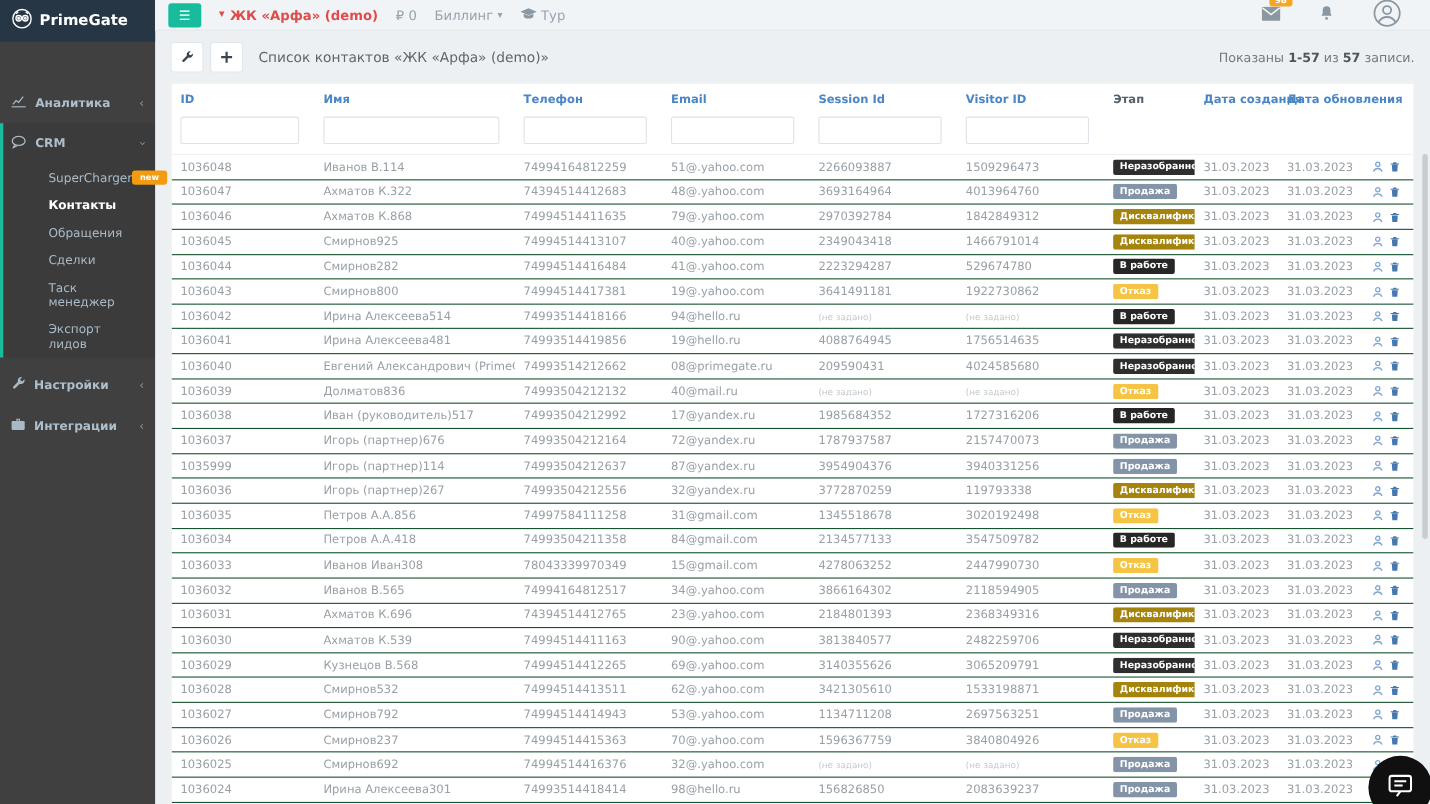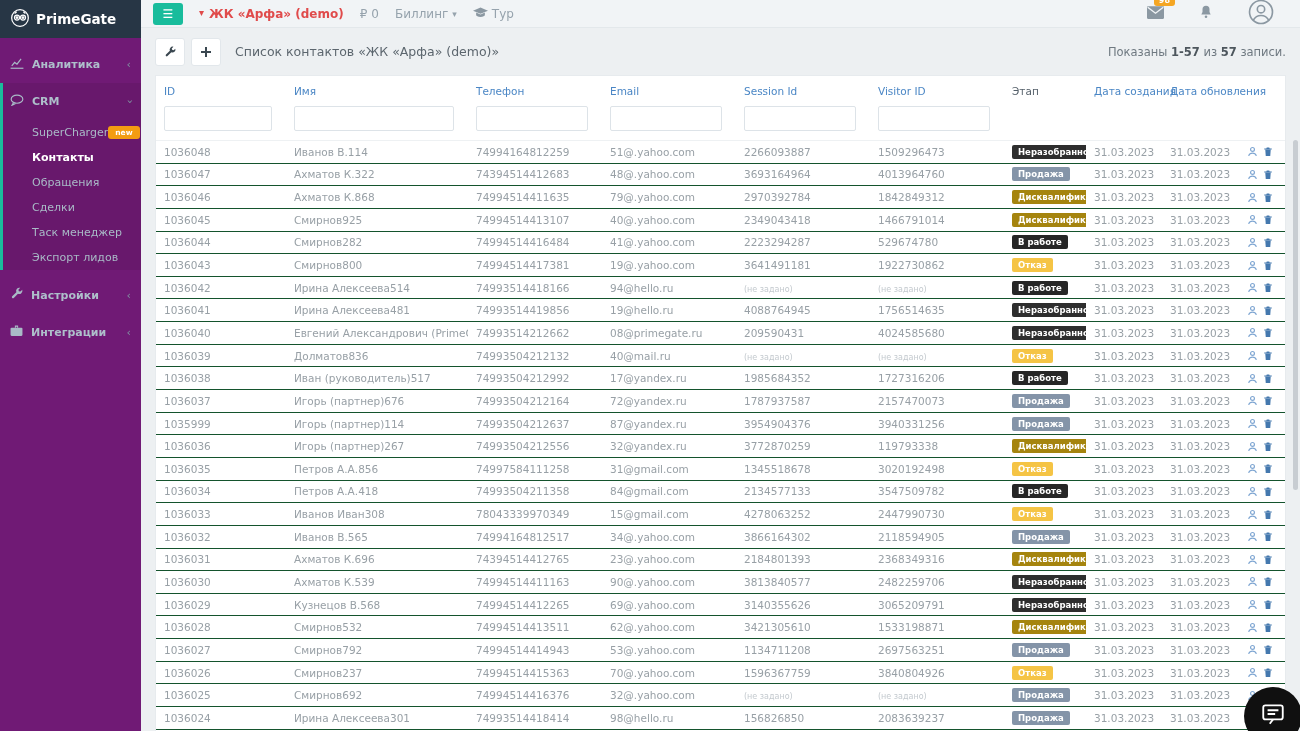--- a/index.html
+++ b/index.html
@@ -1,29 +1,29 @@
 <!DOCTYPE html>
 <html><head>
 <meta charset="utf-8">
 <style>
   * { box-sizing: border-box; margin: 0; padding: 0; }
   html,body { width:1300px; height:731px; overflow:hidden; }
   body { font-family:"DejaVu Sans","Liberation Sans",sans-serif; background:#edf0f2; }
   .app { position:relative; width:1300px; height:731px; display:flex; overflow:hidden; }
 
   
-  .sidebar { width:141px; flex-shrink:0; background:#701a75; color:#a9bac7; display:flex; flex-direction:column; }
+  .sidebar { width:141px; flex-shrink:0; background:#404040; color:#a9bac7; display:flex; flex-direction:column;gap:29px; }
   .logo { height:38px; background:#273645; display:flex; align-items:center; gap:6px; padding-left:10px; color:#fff; font-size:13.5px; font-weight:bold; }
   .nav { padding-top:8px; }
   .nav-item { display:flex; align-items:center; gap:8px; padding:11px 10px; font-size:11px; font-weight:bold; color:#aebfcb; cursor:pointer; }
   .nav-item .chev { margin-left:auto; font-size:11px; color:#7f93a1; font-weight:normal; }
   .chev-down { display:inline-block; transform:rotate(-90deg); }
   .nav-group { border-left:3px solid #1abc9c; background:rgba(0,0,0,.07); margin-bottom:6px; }
   .nav-group .nav-item { padding-left:7px; }
-  .sub-item { display:flex; align-items:center; padding:6px 12px 6px 29px; font-size:11px; color:#a9bac7; cursor:pointer; }
+  .sub-item { display:flex; align-items:center; padding:6px 12px 6px 29px; font-size:11px; color:#a9bac7; cursor:pointer;margin-left:12px; }
   .sub-item.active { color:#fff; font-weight:bold; }
   .badge-new { background:#f39c12; color:#fff; font-size:7.5px; font-weight:bold; padding:2px 7px; border-radius:3px; margin-left:auto; }
 
   
   .main { flex:1; display:flex; flex-direction:column; height:731px; overflow:hidden; }
   .topbar { height:28px; background:#f1f4f6; border-bottom:1px solid #e3e8eb; display:flex; align-items:center; gap:16px; padding:0 12px; flex-shrink:0; }
   .menu-btn { width:30px; height:22px; background:#18bc9c; border:none; border-radius:3px; color:#fff; font-size:12px; line-height:1; display:flex; align-items:center; justify-content:center; cursor:pointer; }
   .project { display:flex; align-items:center; gap:5px; color:#e04b4b; font-weight:bold; font-size:12px; cursor:pointer; }
   .project .pchev { font-size:10px; transform:translateY(-1px); }
   .top-muted { color:#96a3ad; font-size:12px; display:flex; align-items:center; gap:4px; cursor:pointer; }
@@ -34,21 +34,21 @@
   .toolbar { height:47px; display:flex; align-items:center; gap:6px; padding:0 14px; flex-shrink:0; }
   .tool-btn { width:30px; height:28px; background:#fff; border:1px solid #e2e7eb; border-radius:3px; display:flex; align-items:center; justify-content:center; cursor:pointer; color:#3a4750; font-size:14px; font-weight:bold; }
   .toolbar-title { margin-left:8px; font-size:12.5px; color:#5c666e; }
   .results { margin-left:auto; font-size:11.5px; color:#6f7981; }
   .results b { color:#4d565d; }
 
   
   .card { margin:0 14px; background:#fff; border:1px solid #e7ebee; border-bottom:none; flex:1; overflow:hidden; }
   .trow { display:grid; grid-template-columns:130px 182px 134px 134px 134px 134px 82px 76px 84px 1fr; align-items:center; }
   .thead { padding:7px 0 4px; }
-  .th { font-size:10.5px; font-weight:normal; color:#4a86c5; padding:2px 8px; white-space:nowrap; cursor:pointer; }
+  .th { font-size:10.5px; font-weight:bold; color:#4a86c5; padding:2px 8px; white-space:nowrap; cursor:pointer; }
   .th.plain { color:#55606a; cursor:default; }
   .tfilter { padding:3px 0 9px; border-bottom:1px solid #eef1f3; }
   .tfilter .fcell { padding:0 8px 0 8px; }
   .tfilter input { width:calc(100% - 6px); height:25px; border:1px solid #dde3e8; border-radius:2px; background:#fff; padding:0 5px; font-size:11px; color:#6b747b; outline:none; }
   .trow.data { height:22.65px; border-bottom:1px solid #14532d; font-size:10.5px; color:#98a0a6; cursor:default; }
   .trow.data .td { padding:0 8px; white-space:nowrap; overflow:hidden; }
   .td.stage { overflow:visible; }
   .badge { display:inline-block; font-size:8.5px; font-weight:bold; color:#fff; padding:2px 6px; border-radius:2px; white-space:nowrap; }
   .empty { font-size:8px; color:#c3c9ce; }
   .actions { display:flex; align-items:center; gap:5px; justify-content:flex-end; padding-right:12px; }

